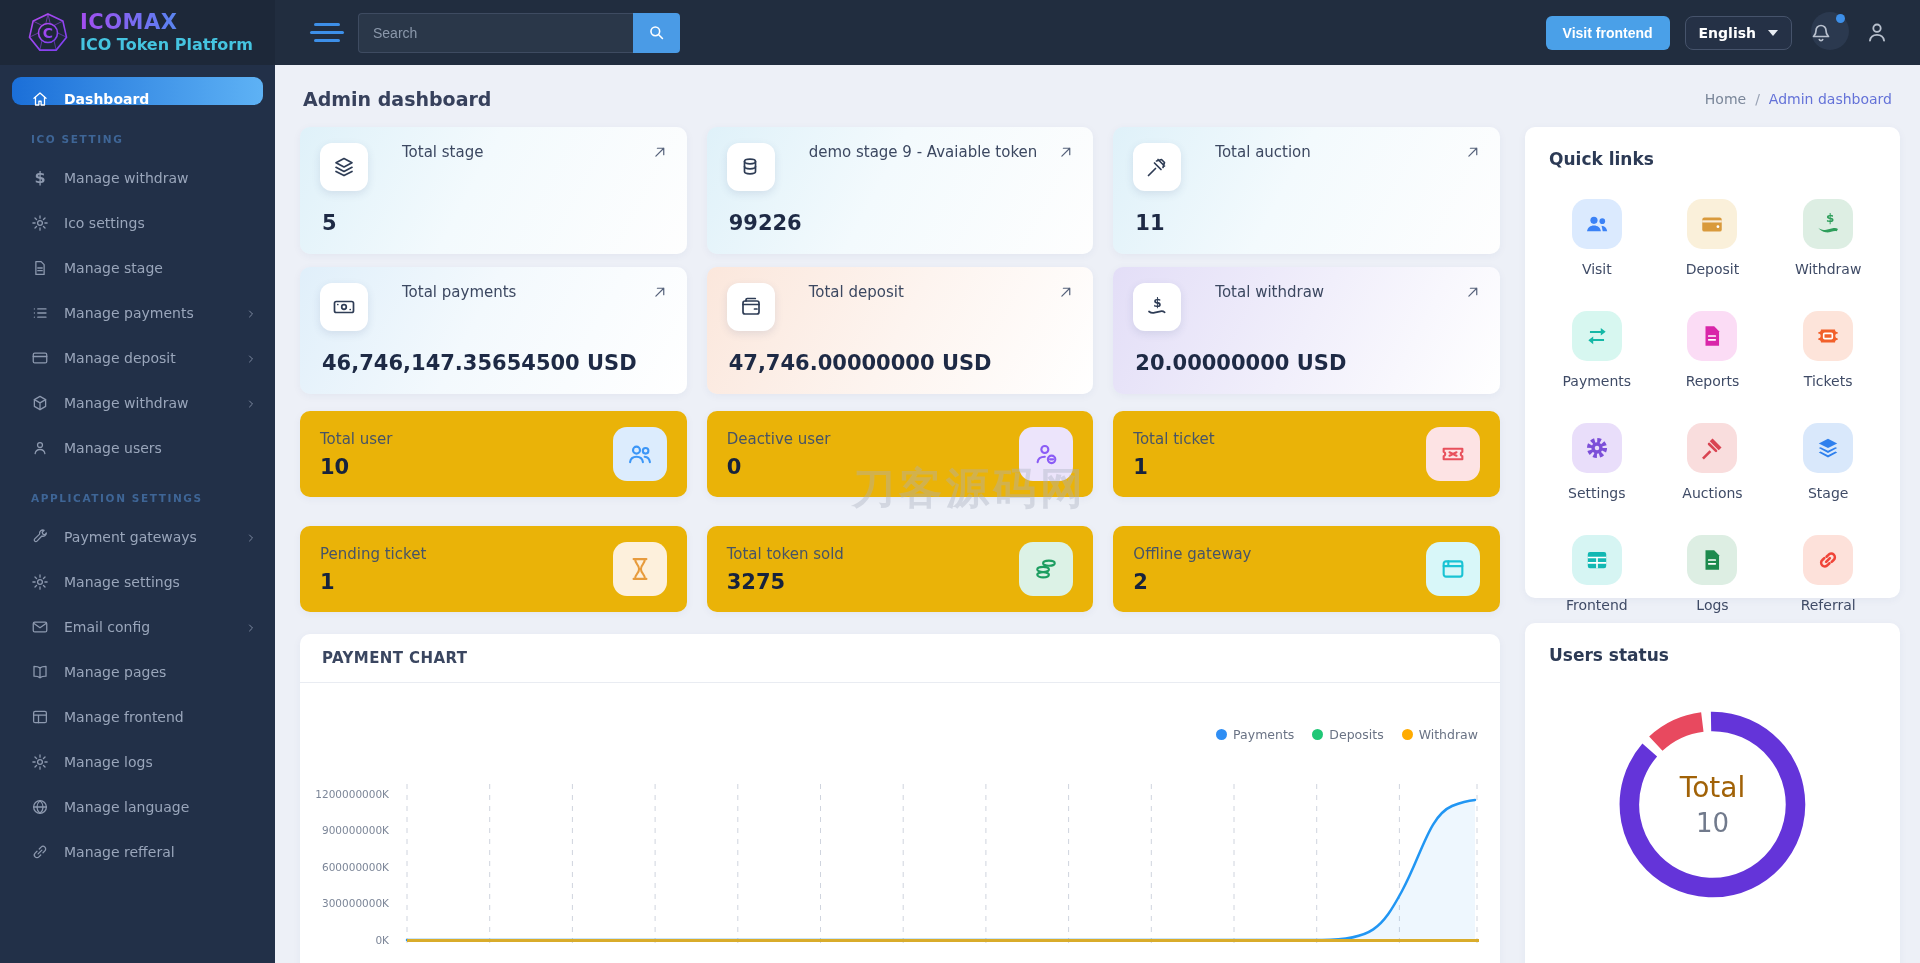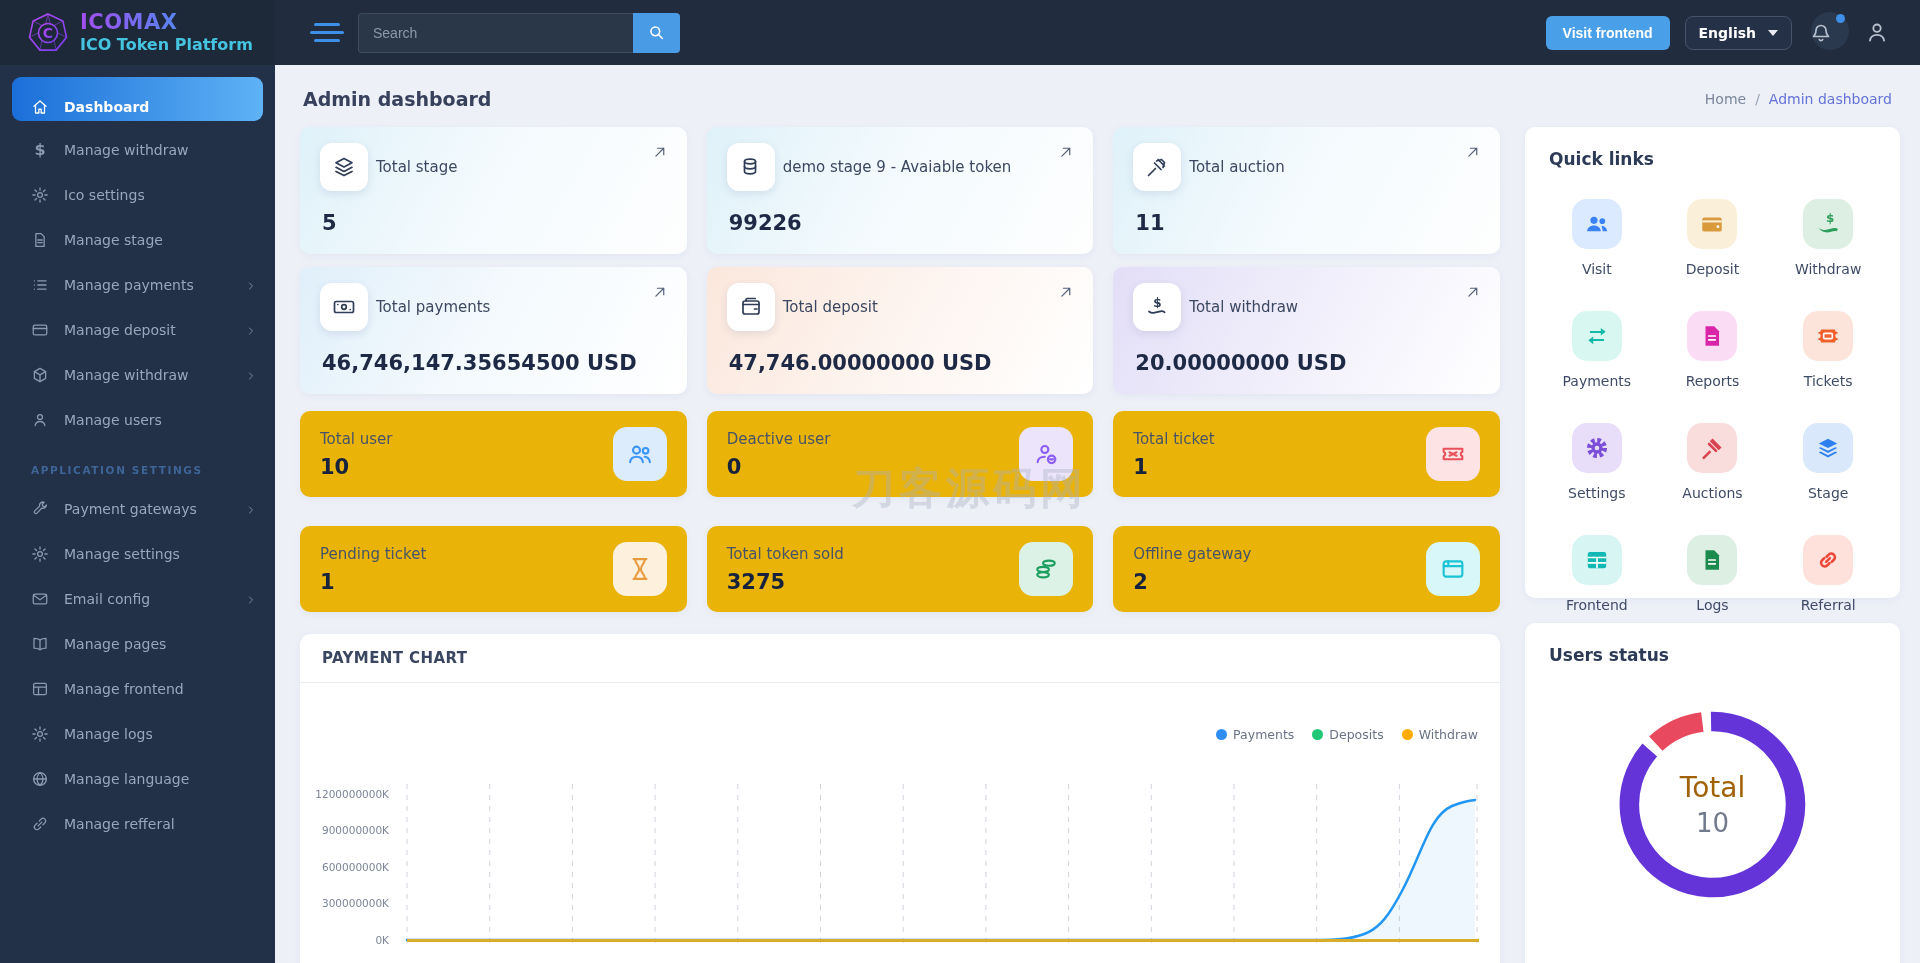--- a/index.html
+++ b/index.html
@@ -7,21 +7,21 @@
   .app{position:relative;width:1920px;height:963px;background:#edf0f7;overflow:hidden}
 
   
   .sidebar{position:absolute;left:0;top:0;width:275px;height:963px;background:#223048;z-index:10}
   .logo-area{height:65px;background:#1d2839;display:flex;align-items:center;gap:10px;padding-left:26px;cursor:pointer}
   .brand-name{font-size:21px;font-weight:700;letter-spacing:.5px;background:linear-gradient(90deg,#a44df0,#5f7ef2,#3fc9e0);-webkit-background-clip:text;background-clip:text;color:transparent;line-height:1.1}
   .brand-sub{font-size:16px;color:#45c4e0;font-weight:600}
   .side-item{display:flex;align-items:center;gap:15px;height:45px;padding:0 18px 0 31px;color:#9aa6bb;font-size:14px;cursor:pointer;position:relative}
   .side-item svg{width:18px;height:18px;stroke:#8d99af;fill:none;stroke-width:1.7;stroke-linecap:round;stroke-linejoin:round;flex:0 0 18px}
   .side-item .dollar{width:18px;text-align:center;font-weight:600;font-size:16px;color:#8d99af}
-  .side-item.active{margin:12px 12px 6px;height:44px;padding:16px 14px 0 19px;border-radius:9px;background:linear-gradient(90deg,#1b6fd8,#5eb2f5);color:#fff;font-weight:600}
+  .side-item.active{margin:12px 12px 6px;height:28px;padding:16px 14px 0 19px;border-radius:9px;background:linear-gradient(90deg,#1b6fd8,#5eb2f5);color:#fff;font-weight:600}
   .side-item.active svg{stroke:#fff}
   .chev{margin-left:auto;width:12px;height:12px}
   .chev svg{width:12px;height:12px;stroke:#7d89a0;stroke-width:2}
   .section-label{font-size:10.5px;font-weight:700;letter-spacing:1.6px;color:#3e6596;padding:22px 0 10px 31px}
 
   
   .topbar{position:absolute;left:275px;top:0;width:1645px;height:65px;background:#212d3f;display:flex;align-items:center;padding:0 28px 0 35px;z-index:9}
   .hamburger{width:34px;cursor:pointer;display:flex;flex-direction:column;gap:5px;align-items:center}
   .hamburger i{display:block;height:3px;border-radius:2px;background:#3d8fe8}
   .hamburger i:nth-child(1){width:26px}.hamburger i:nth-child(2){width:34px}.hamburger i:nth-child(3){width:26px}
@@ -52,21 +52,21 @@
 
   .content{display:grid;grid-template-columns:1fr 375px;gap:25px;align-items:start}
 
   .crow{display:grid;grid-template-columns:repeat(3,1fr);gap:20px;margin-bottom:13px}
   .card{background:#eab308;border-radius:10px;box-shadow:0 2px 8px rgba(40,60,110,.05);position:relative}
   .cardA{height:127px;padding:16px 20px}
   .g-cyan{background:linear-gradient(118deg,#dff1f9 0%,#f3fafd 45%,#fefefe 100%)}
   .g-blue{background:linear-gradient(118deg,#e0effa 0%,#f3f9fd 45%,#fff 100%)}
   .g-peach{background:linear-gradient(118deg,#fbe7dc 0%,#fdf4ef 50%,#fff 100%)}
   .g-lav{background:linear-gradient(118deg,#e3def7 0%,#f1effb 50%,#fff 100%)}
-  .cardA-top{display:flex;align-items:center;gap:8px}
+  .cardA-top{display:flex;align-items:flex-start;gap:34px}
   .ic-sq{width:48px;height:48px;background:#fff;border-radius:12px;box-shadow:0 3px 8px rgba(50,70,120,.12);display:flex;align-items:center;justify-content:center}
   .ic-sq svg{width:24px;height:24px;stroke:#2e3c55;fill:none;stroke-width:1.7;stroke-linecap:round;stroke-linejoin:round}
   .cardA-label{font-size:15px;color:#3c4861}
   .cardA-value{font-size:21px;font-weight:600;color:#1e2a45;margin:20px 0 0 2px}
   .go-arrow{position:absolute;right:18px;top:16px;width:18px;height:18px;cursor:pointer}
   .go-arrow svg{width:18px;height:18px;stroke:#55617a;fill:none;stroke-width:1.6;stroke-linecap:round;stroke-linejoin:round}
 
   .cardB{height:86px;padding:17px 20px;display:flex;align-items:center;justify-content:space-between}
   .cardB-label{font-size:15px;color:#475467}
   .cardB-value{font-size:21px;font-weight:600;color:#17233d;margin-top:7px}
@@ -129,20 +129,21 @@
     </div>
 
     <div class="side-item active">
       <svg viewBox="0 0 24 24">
           <path d="M4 11l8-7 8 7"></path>
           <path d="M6 9.5V20h4.5v-5h3v5H18V9.5"></path>
         </svg>
       <span>Dashboard</span>
     </div>
 
+    <div class="section-label">ICO SETTING</div>
 
     <div class="side-item">
       <span class="dollar">$</span>
       <span>Manage withdraw</span>
     </div>
     <div class="side-item">
       <svg viewBox="0 0 24 24">
           <circle cx="12" cy="12" r="3.2"></circle>
           <path d="M12 2.5v3M12 18.5v3M2.5 12h3M18.5 12h3M5.3 5.3l2.1 2.1M16.6 16.6l2.1 2.1M18.7 5.3l-2.1 2.1M7.4 16.6l-2.1 2.1"></path>
         </svg>

